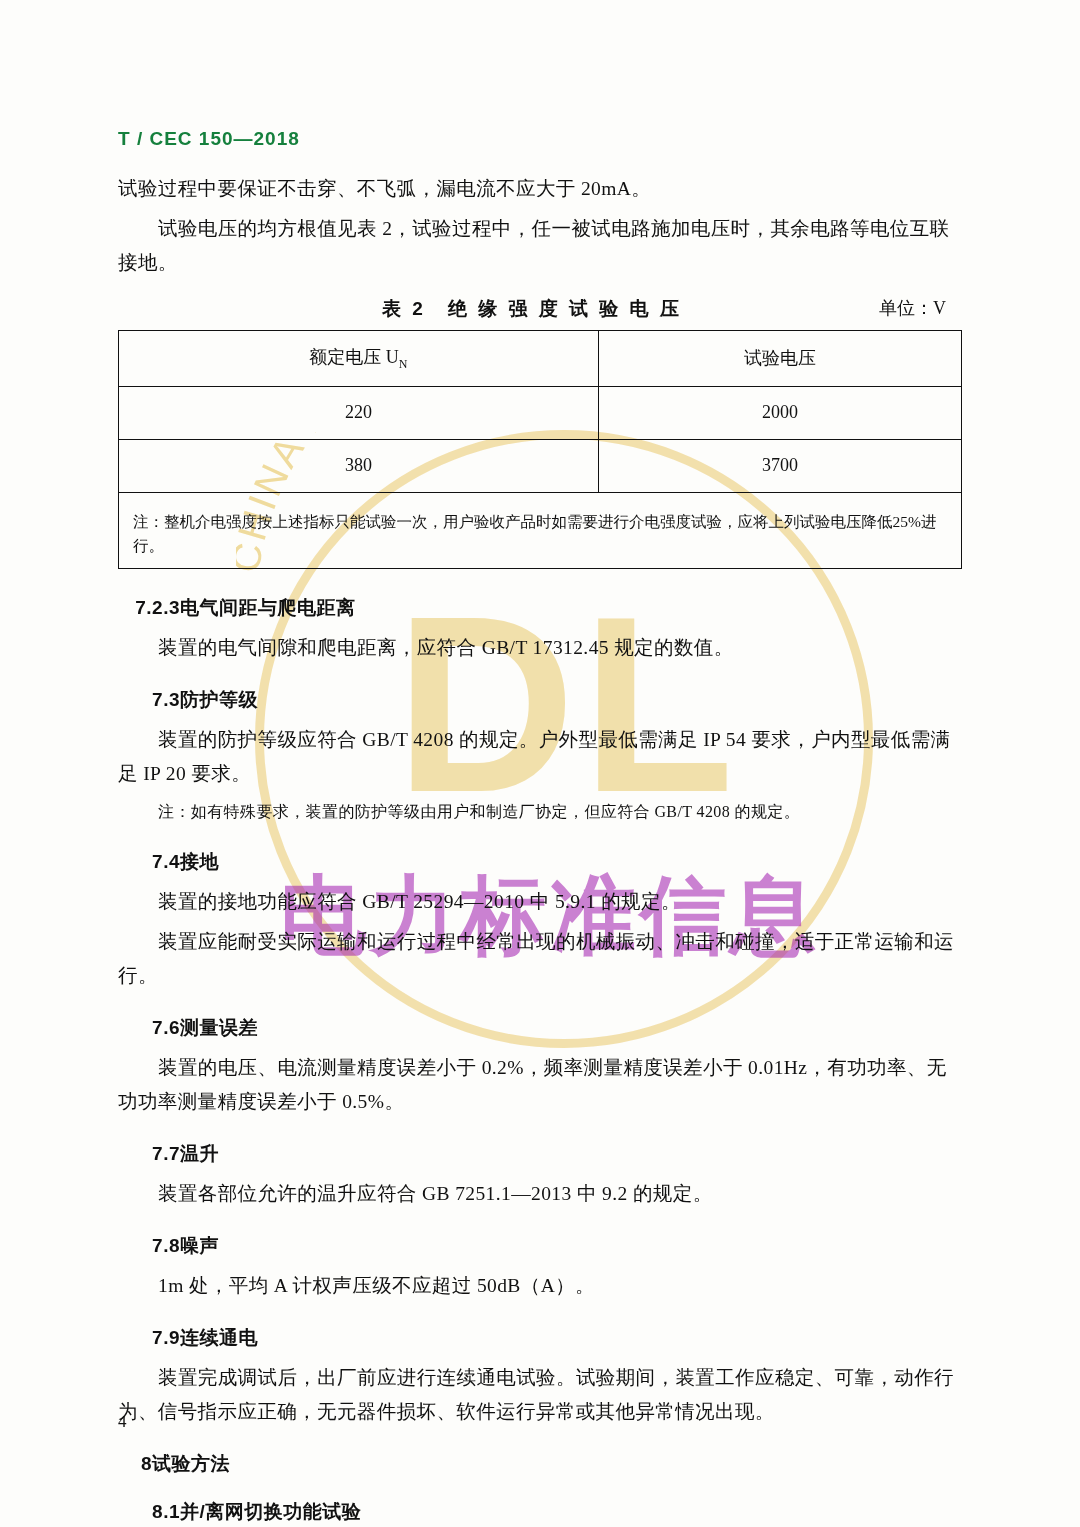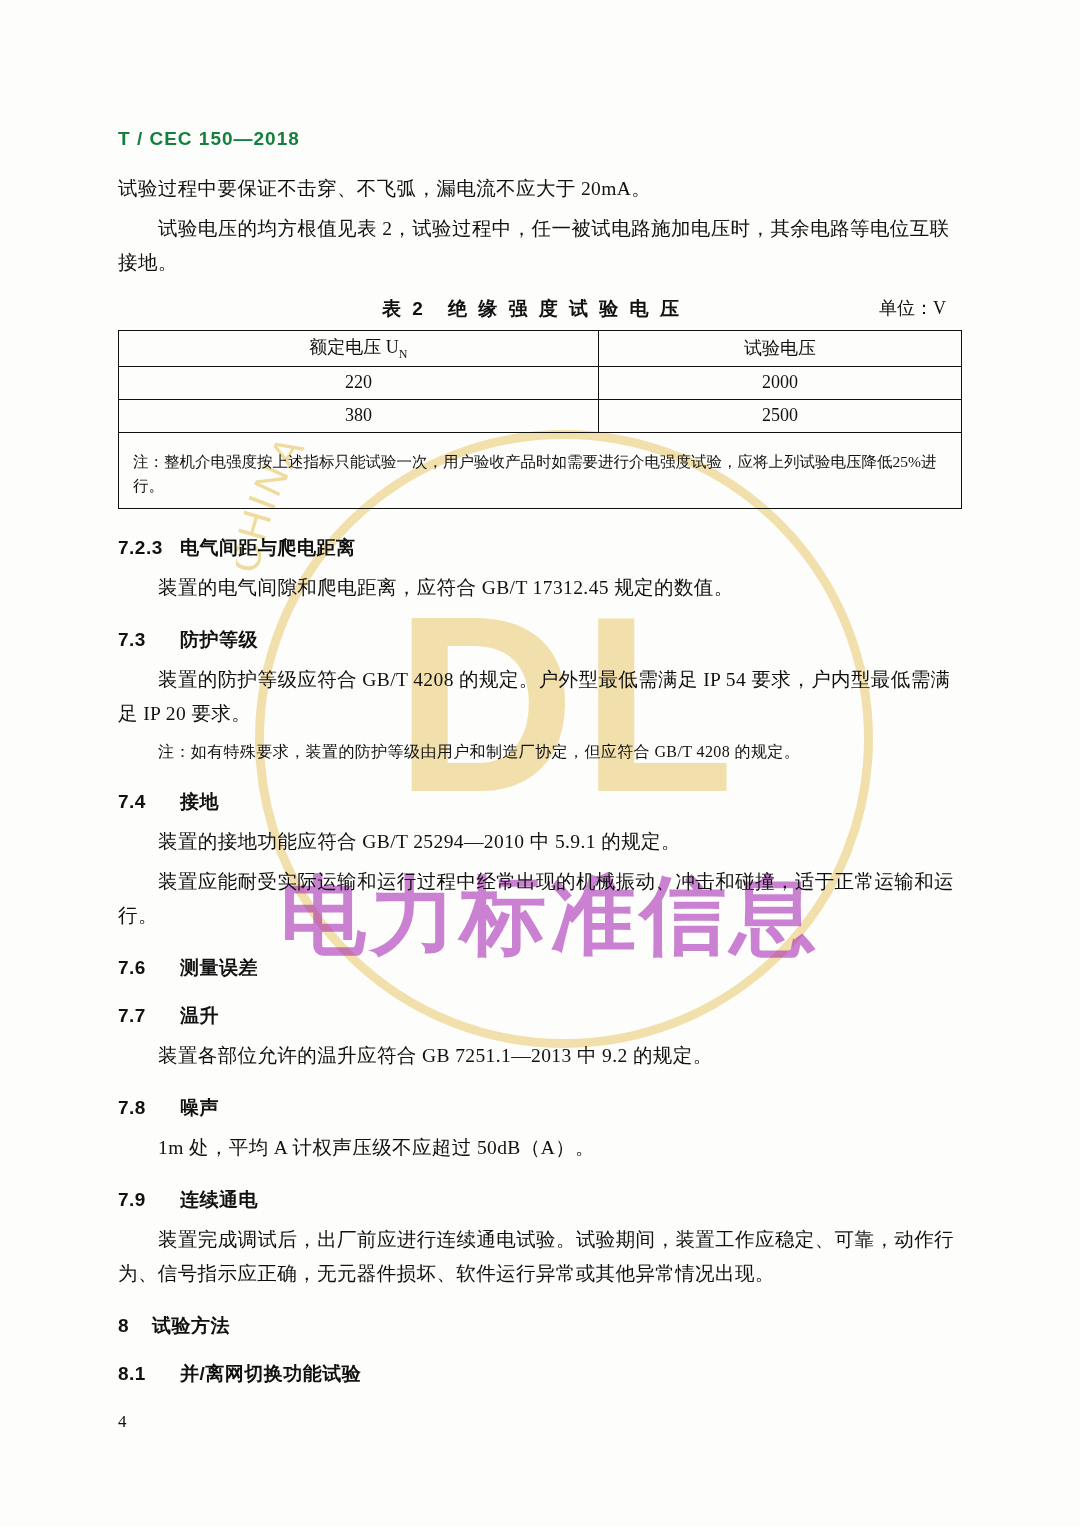--- a/index.html
+++ b/index.html
@@ -111,39 +111,39 @@
   }
   table.t2 {
     width: 100%;
     border-collapse: collapse;
     margin: 4px 0 26px 0;
     font-size: 18px;
   }
   table.t2 td, table.t2 th {
     border: 1px solid #111;
     text-align: center;
-    padding: 4px 4px;
+    padding: 14px 4px;
     font-weight: normal;
     height: 24px;
   }
   table.t2 td.note {
     text-align: left;
     padding: 17px 14px 10px 14px;
     font-size: 15.5px;
     line-height: 24px;
   }
   sub { font-size: 12px; }
   h2.sec {
     font-family: "Liberation Sans", sans-serif;
     font-weight: bold;
     font-size: 19px;
     margin: 22px 0 10px 0;
     letter-spacing: .5px;
   }
-  h2.sec .num { display: inline-block; min-width: 62px; }
+  h2.sec .num { display: inline-block; min-width: 62px; text-align: right; }
   h2.sec.lvl1 .num { min-width: 34px; }
   p.note-sm {
     font-size: 16px;
     line-height: 30px;
     text-indent: 40px;
     margin: 0 0 4px 0;
   }
   .pagenum {
     position: absolute;
     left: 118px;
@@ -190,21 +190,21 @@
           <tr>
         <th><span>额定电压 U</span><sub>N</sub></th>
         <th>试验电压</th>
       </tr>
       <tr>
         <td>220</td>
         <td>2000</td>
       </tr>
       <tr>
         <td>380</td>
-        <td>2500</td>
+        <td>3700</td>
       </tr>
       <tr>
         <td class="note" colspan="2">注：整机介电强度按上述指标只能试验一次，用户验收产品时如需要进行介电强度试验，应将上列试验电压降低25%进行。</td>
       </tr>
     </tbody>
       </table>
 
     <h2 class="sec">
       <span class="num">7.2.3</span><span>电气间距与爬电距离</span>
     </h2>
@@ -219,20 +219,21 @@
     <h2 class="sec">
       <span class="num">7.4</span><span>接地</span>
     </h2>
     <p class="ind">装置的接地功能应符合 GB/T 25294—2010 中 5.9.1 的规定。</p>
 
     <p class="ind">装置应能耐受实际运输和运行过程中经常出现的机械振动、冲击和碰撞，适于正常运输和运行。</p>
 
     <h2 class="sec">
       <span class="num">7.6</span><span>测量误差</span>
     </h2>
+    <p class="ind">装置的电压、电流测量精度误差小于 0.2%，频率测量精度误差小于 0.01Hz，有功功率、无功功率测量精度误差小于 0.5%。</p>
 
     <h2 class="sec">
       <span class="num">7.7</span><span>温升</span>
     </h2>
     <p class="ind">装置各部位允许的温升应符合 GB 7251.1—2013 中 9.2 的规定。</p>
 
     <h2 class="sec">
       <span class="num">7.8</span><span>噪声</span>
     </h2>
     <p class="ind">1m 处，平均 A 计权声压级不应超过 50dB（A）。</p>

